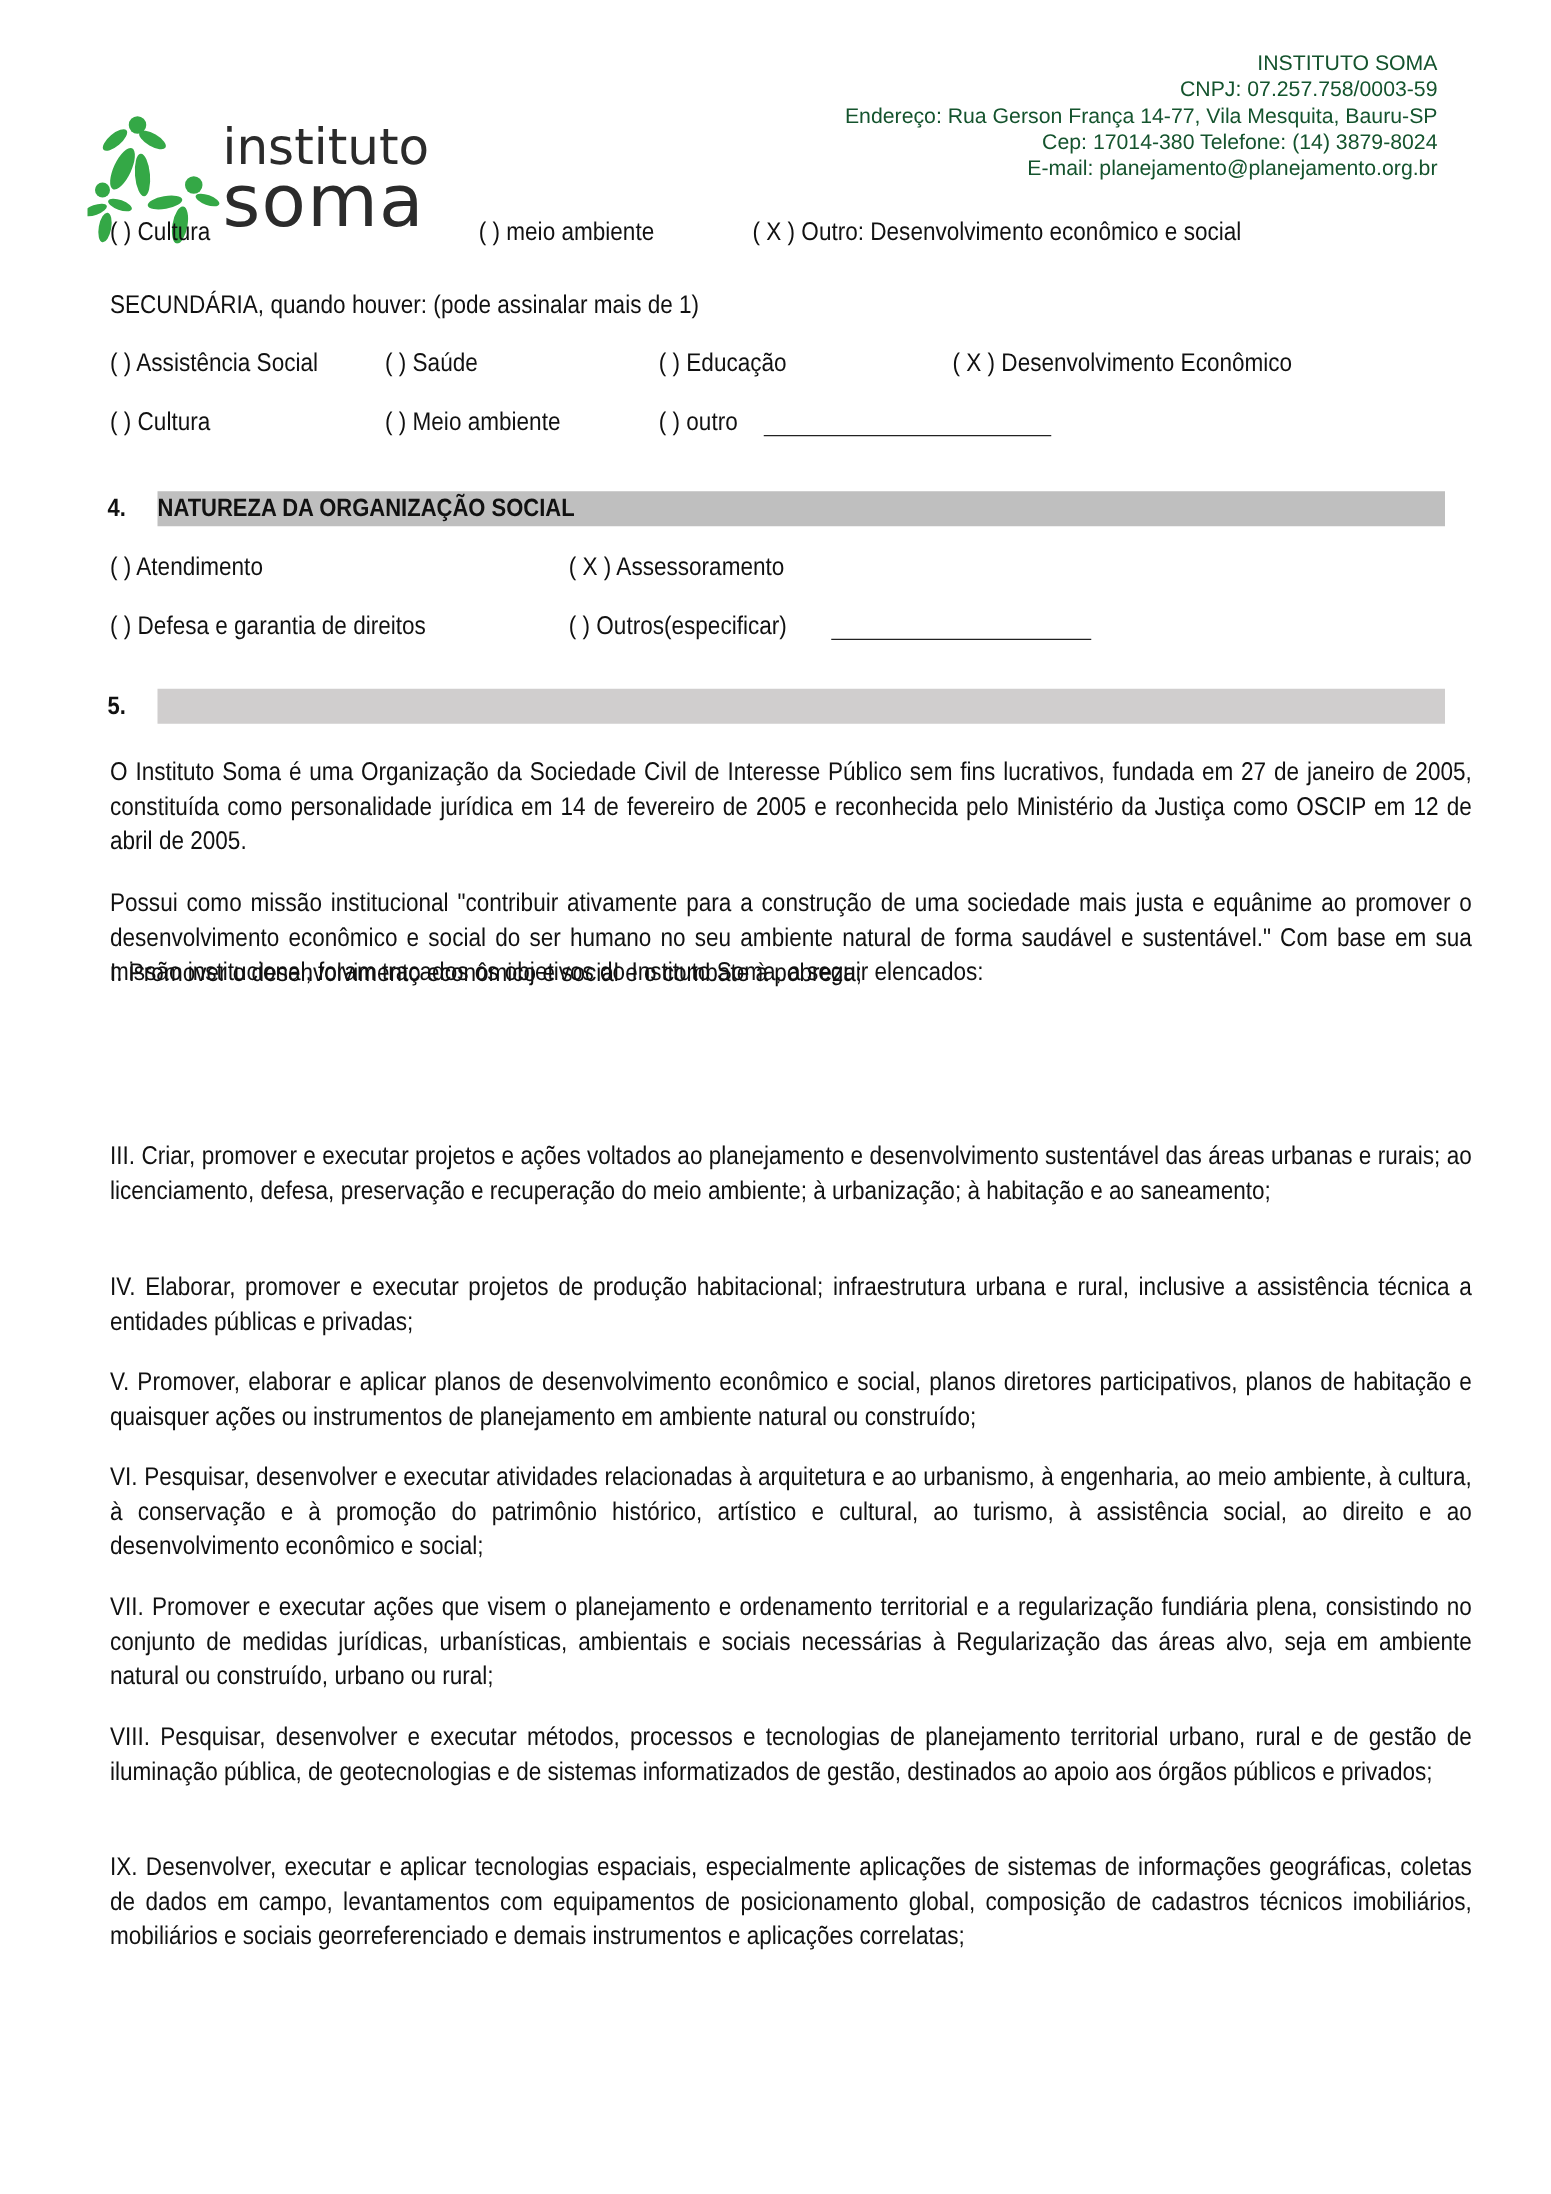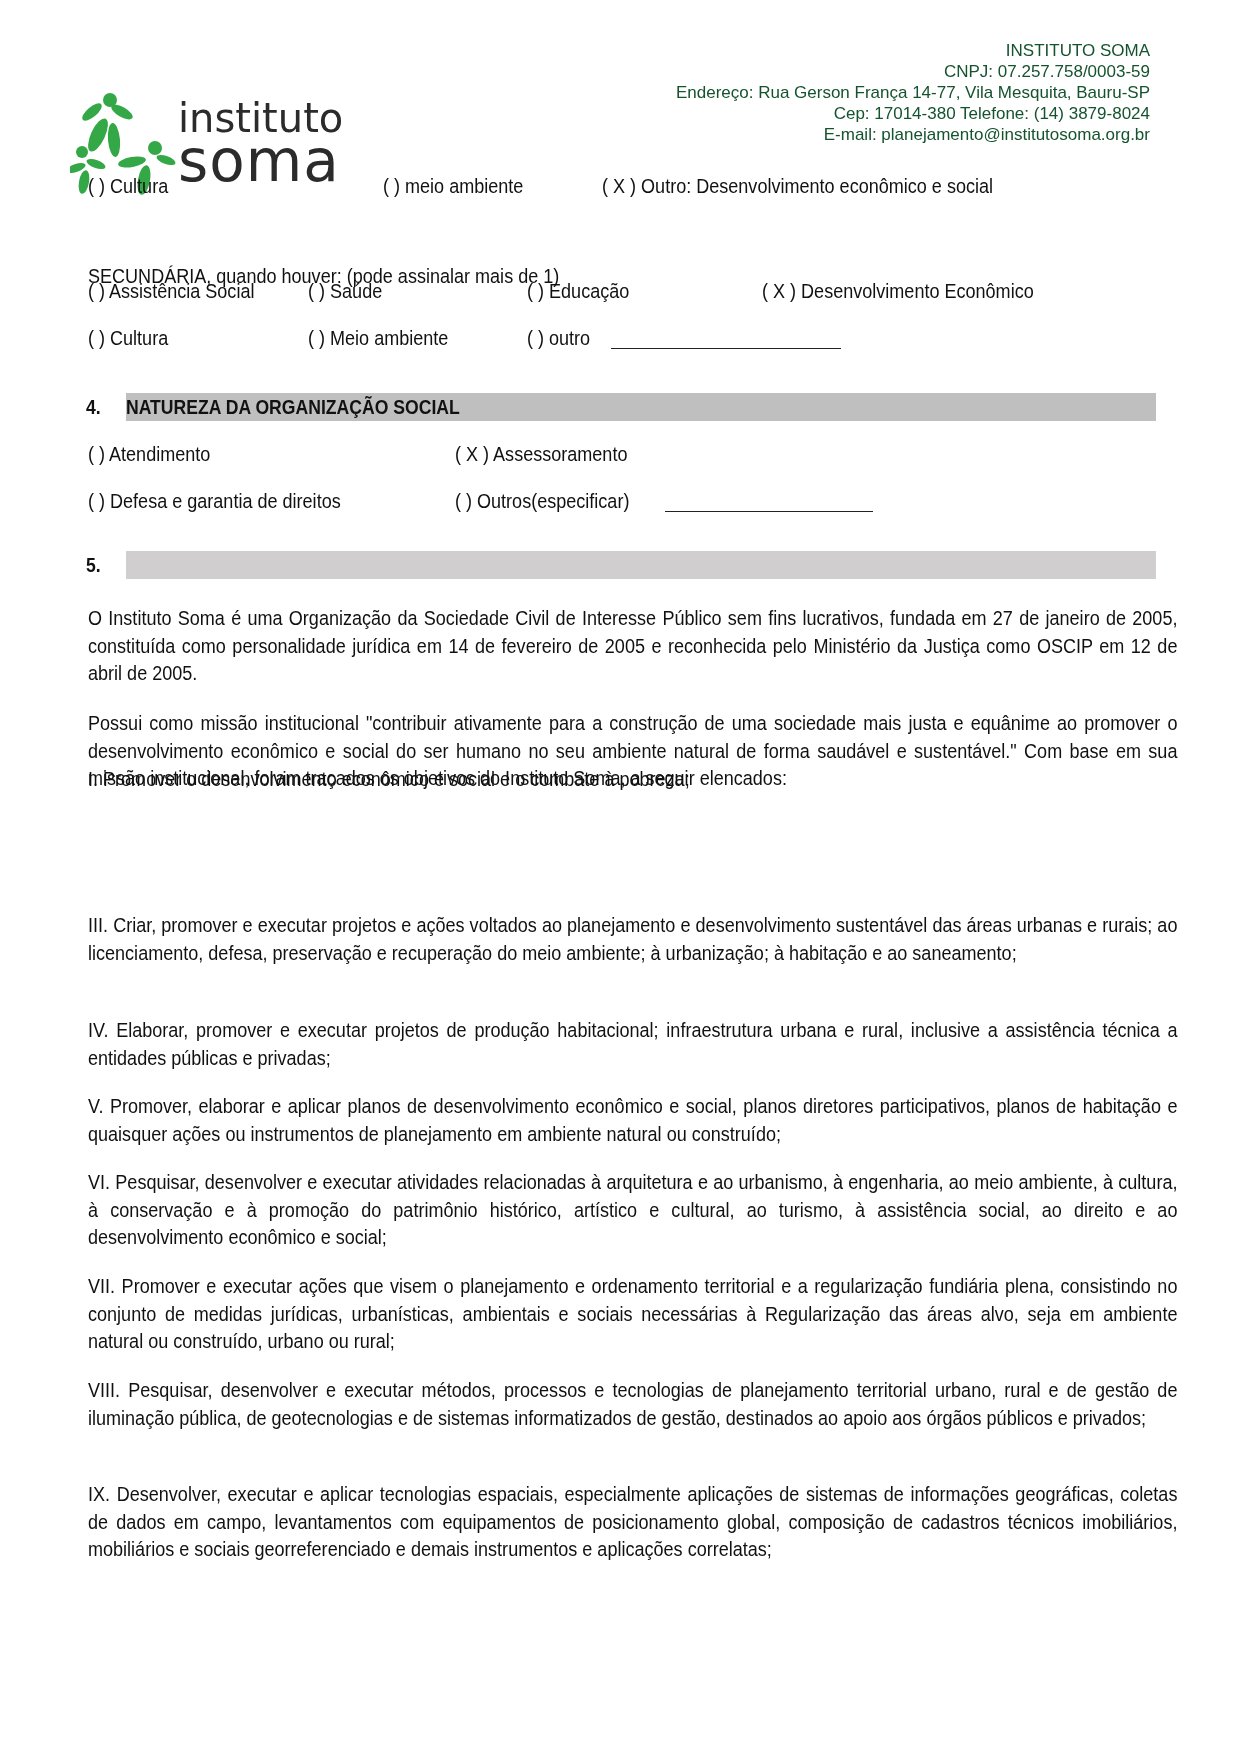--- a/index.html
+++ b/index.html
@@ -70,34 +70,34 @@
       <div class="logo-top">instituto</div>
       <div class="logo-bottom">soma</div>
     </div>
   </div>
 
   <div class="org-info">
     <div>INSTITUTO SOMA</div>
     <div>CNPJ: 07.257.758/0003-59</div>
     <div>Endereço: Rua Gerson França 14-77, Vila Mesquita, Bauru-SP</div>
     <div>Cep: 17014-380 Telefone: (14) 3879-8024</div>
-    <div>E-mail: planejamento@institutosoma.org.br</div>
+    <div>E-mail: planejamento@planejamento.org.br</div>
   </div>
 
   <div class="line" style="left:88px;top:174px;">
     <span class="narrow">( ) Cultura</span>
   </div>
   <div class="line" style="left:383px;top:174px;">
     <span class="narrow">( ) meio ambiente</span>
   </div>
   <div class="line" style="left:602px;top:174px;">
     <span class="narrow">( X ) Outro: Desenvolvimento econômico e social</span>
   </div>
 
-  <div class="line" style="left:88px;top:232px;margin-top:32px;">
+  <div class="line" style="left:88px;top:232px;">
     <span class="narrow">SECUNDÁRIA, quando houver: (pode assinalar mais de 1)</span>
   </div>
 
   <div class="line" style="left:88px;top:279px;">
     <span class="narrow">( ) Assistência Social</span>
   </div>
   <div class="line" style="left:308px;top:279px;">
     <span class="narrow">( ) Saúde</span>
   </div>
   <div class="line" style="left:527px;top:279px;">

